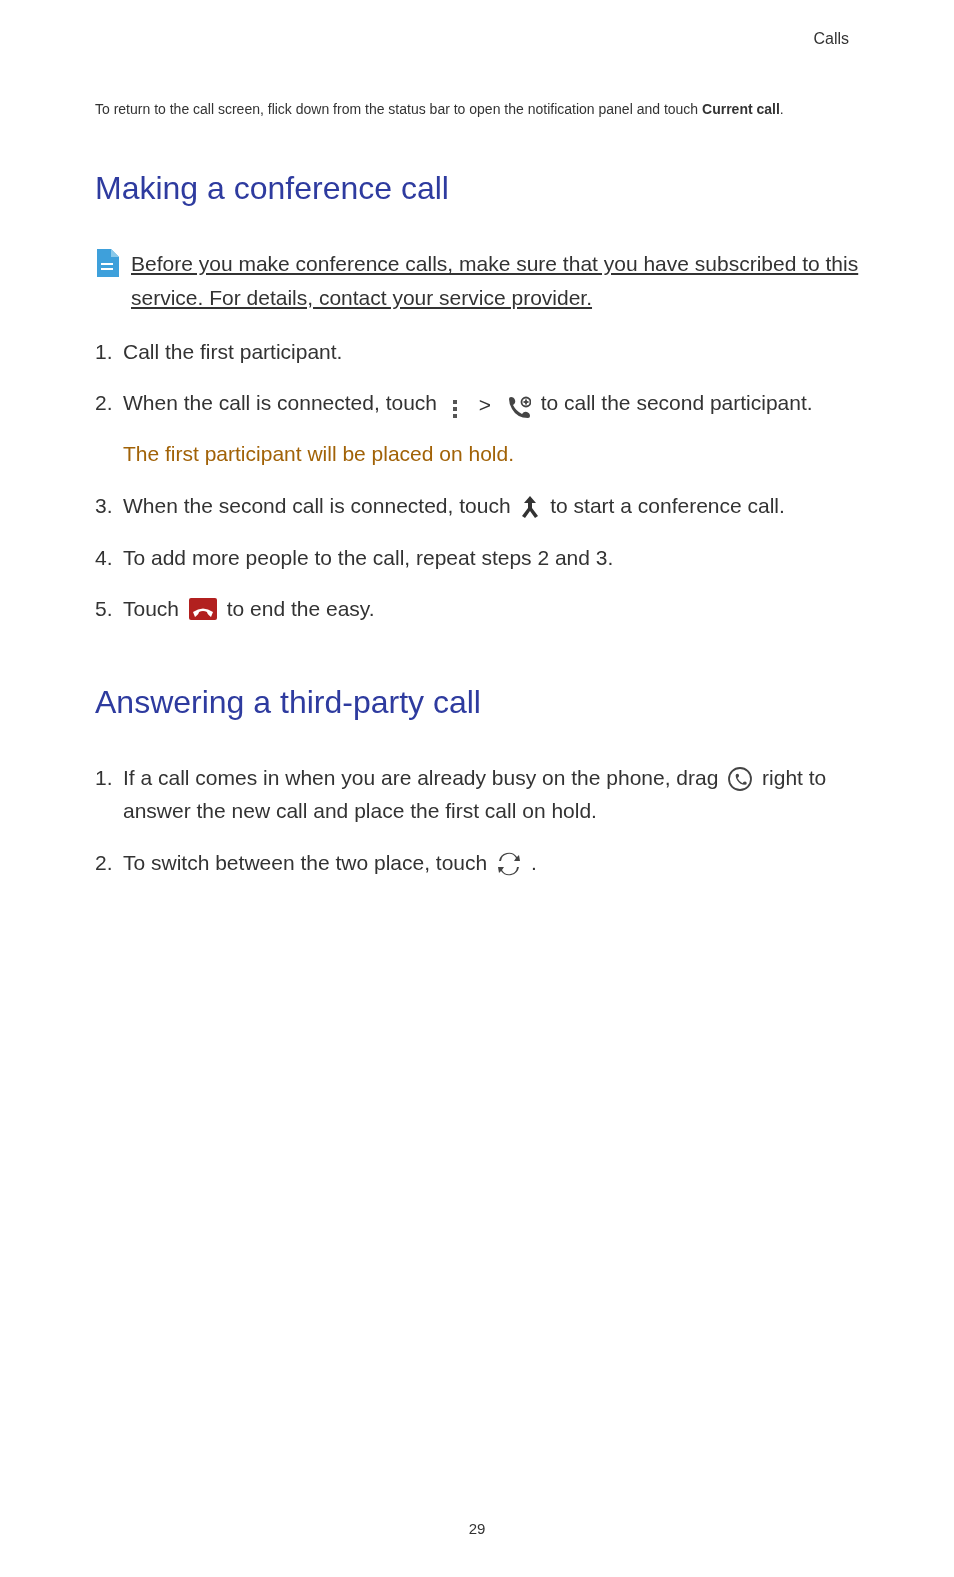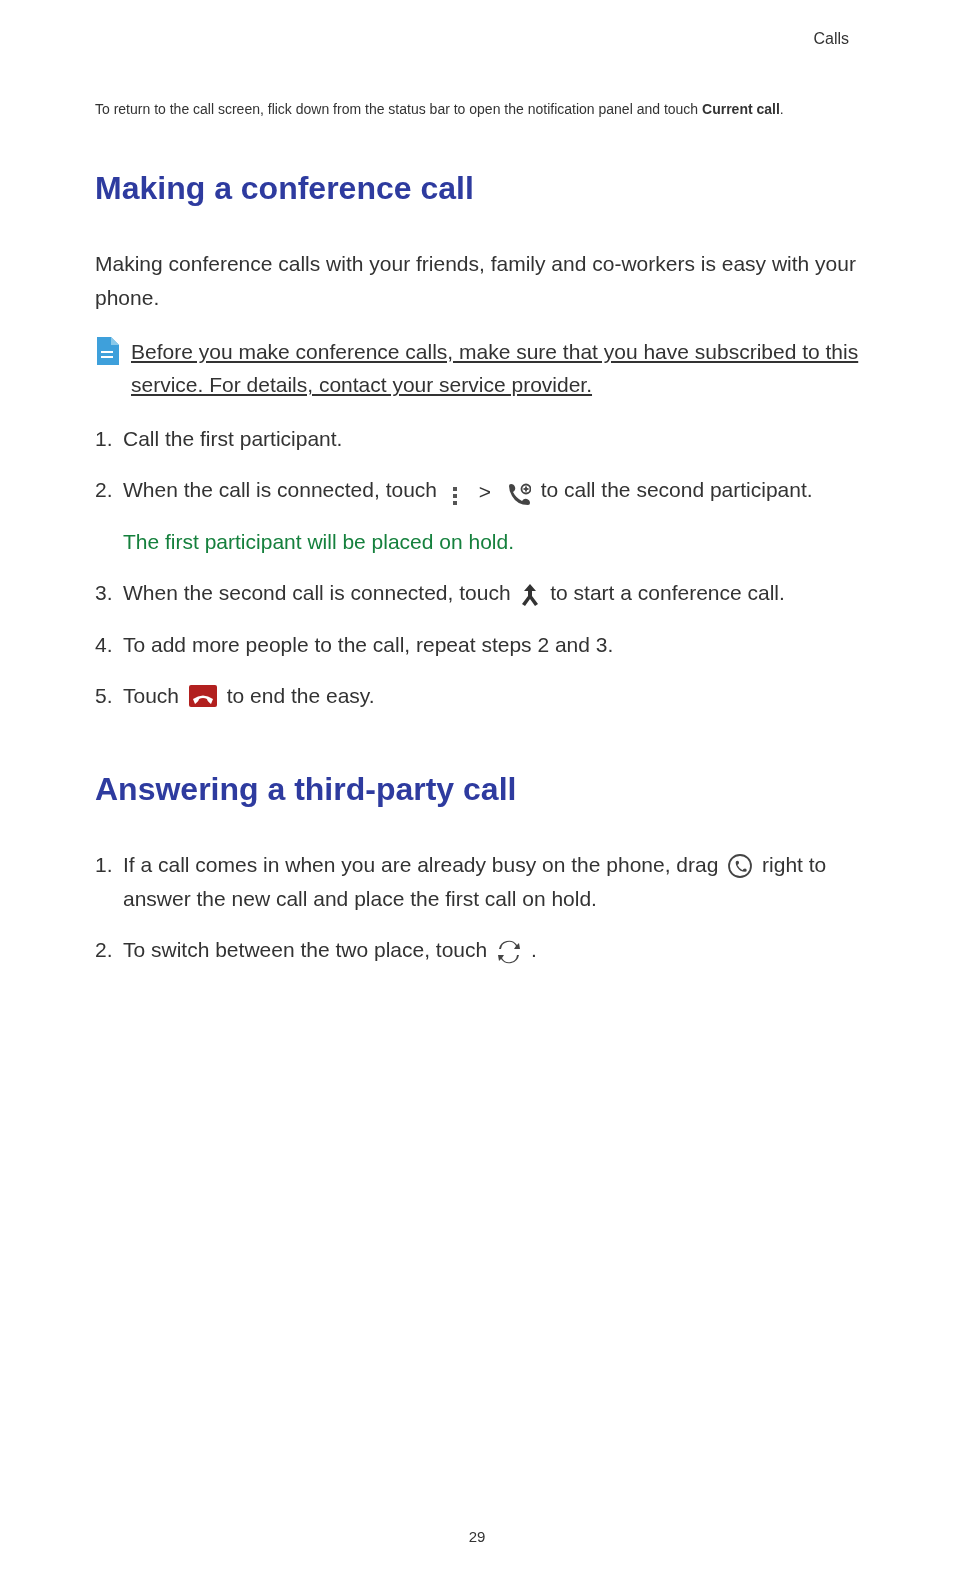--- a/index.html
+++ b/index.html
@@ -29,21 +29,21 @@
       font-size: 14px;
       color: #333333;
       line-height: 1.6;
       margin-bottom: 50px;
     }
     .intro-paragraph .bold {
       font-weight: bold;
     }
     h2.section-heading {
       font-size: 32px;
-      font-weight: bold;
+      font-weight: normal;
       color: #2e3b9f;
       margin-bottom: 40px;
     }
     .body-text {
       font-size: 21px;
       color: #333333;
       line-height: 1.6;
       margin-bottom: 20px;
     }
     .note-block {
@@ -82,21 +82,21 @@
     ol.steps > li::before {
       content: counter(step) ".";
       position: absolute;
       left: 0;
       top: 0;
     }
     .sub-text {
       display: block;
       margin-top: 16px;
       font-size: 21px;
-      color: #15803d;
+      color: #a16207;
     }
     .inline-icon {
       display: inline-block;
       vertical-align: middle;
       margin: 0 4px;
     }
     .icon-menu {
       width: 16px;
       height: 20px;
     }
@@ -122,21 +122,21 @@
     }
     .icon-swap {
       width: 24px;
       height: 24px;
     }
     .section-gap {
       height: 40px;
     }
     .footer-page-number {
       position: absolute;
-      bottom: 32px;
+      bottom: 40px;
       left: 0;
       right: 0;
       text-align: center;
       font-size: 15px;
       color: #333333;
     }
     .chevron {
       display: inline-block;
       font-size: 21px;
       color: #333333;
@@ -149,21 +149,20 @@
 
 <div class="page">
   <div class="header-right">Calls</div>
 
   <p class="intro-paragraph">
     <span>To return to the call screen, flick down from the status bar to open the notification panel and touch </span><span class="bold">Current call</span><span>.</span>
   </p>
 
   <h2 class="section-heading">Making a conference call</h2>
 
-  <p class="body-text">Making conference calls with your friends, family and co-workers is easy with your phone.</p>
 
   <div class="note-block">
     <span class="note-icon">
       <svg viewBox="0 0 24 28" width="24" height="28">
         <path d="M 2 0 L 16 0 L 24 8 L 24 28 L 2 28 Z" fill="#3ea0db"></path>
         <path d="M 16 0 L 16 8 L 24 8 Z" fill="#8ac9ea"></path>
         <rect x="6" y="14" width="12" height="2" fill="#ffffff"></rect>
         <rect x="6" y="19" width="12" height="2" fill="#ffffff"></rect>
       </svg>
     </span>

